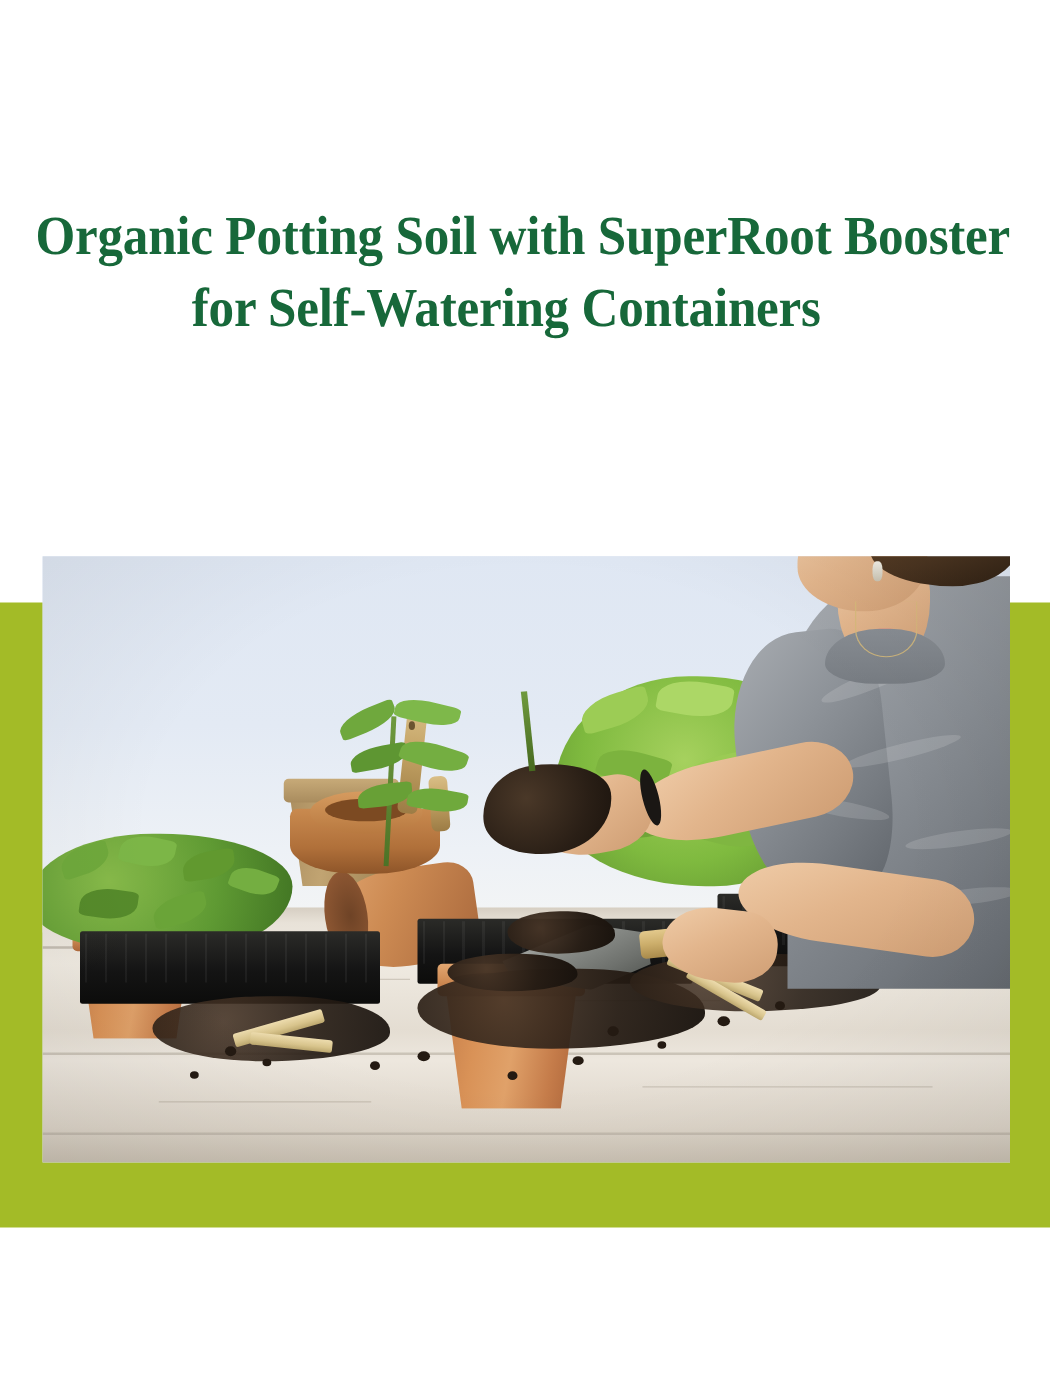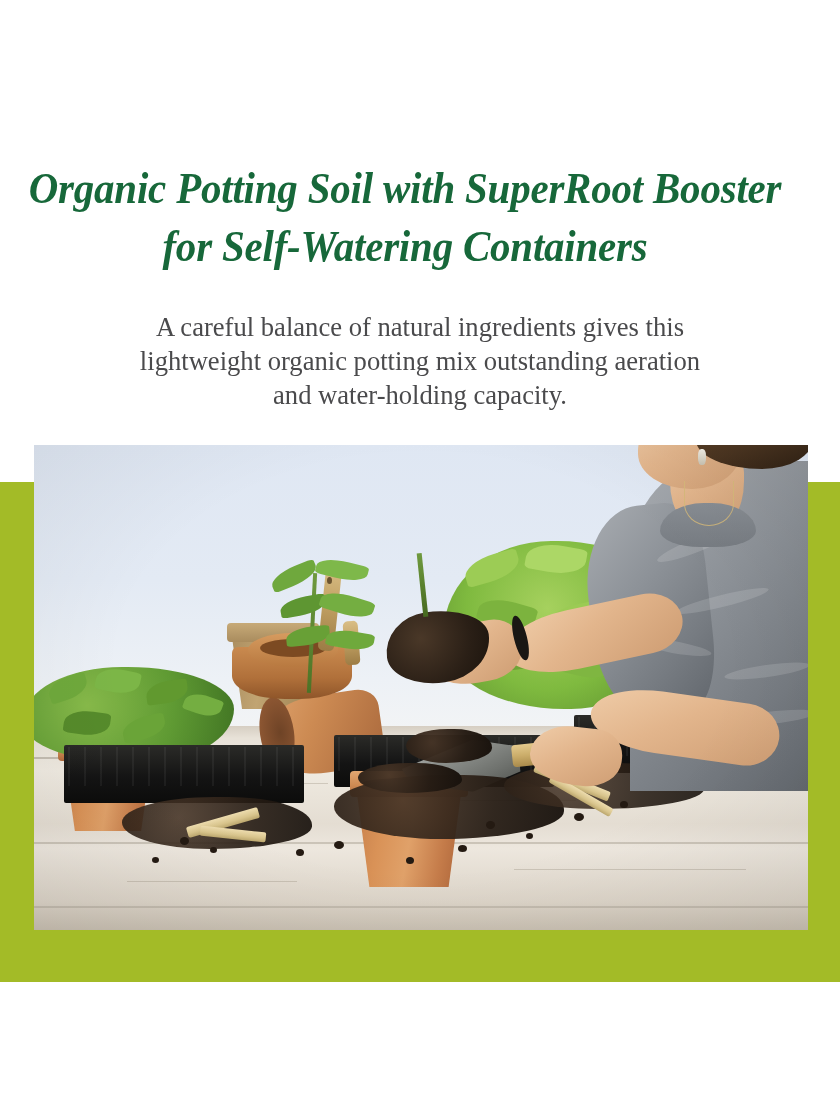--- a/index.html
+++ b/index.html
@@ -22,21 +22,20 @@
     background: #ffffff;
   }
 
   
   .headline-block {
     position: absolute;
     left: 0;
     top: 160px;
     width: 810px;
     text-align: center;
-    font-style: italic;
   }
   .headline {
     margin: 0;
     font-family: "Liberation Serif", "DejaVu Serif", serif;
     font-weight: 700;
     font-size: 44px;
     line-height: 58px;
     letter-spacing: -0.2px;
     color: #17683A;
     transform: scaleX(0.93);
@@ -231,25 +230,20 @@
 </head>
 <body>
 
 <div class="page">
 
   <div class="headline-block">
     <h1 class="headline">Organic Potting Soil with SuperRoot Booster</h1>
     <h1 class="headline">for Self-Watering Containers</h1>
   </div>
 
-  <div class="subtitle-block">
-    <p class="subtitle-line">A careful balance of natural ingredients gives this</p>
-    <p class="subtitle-line">lightweight organic potting mix outstanding aeration</p>
-    <p class="subtitle-line">and water-holding capacity.</p>
-  </div>
 
   <div class="green-band"></div>
 
   <div class="photo">
     <div class="photo-inner">
 
       <div class="sky"></div>
 
       <div class="table-surface">
         <div class="plank-line l1"></div>

